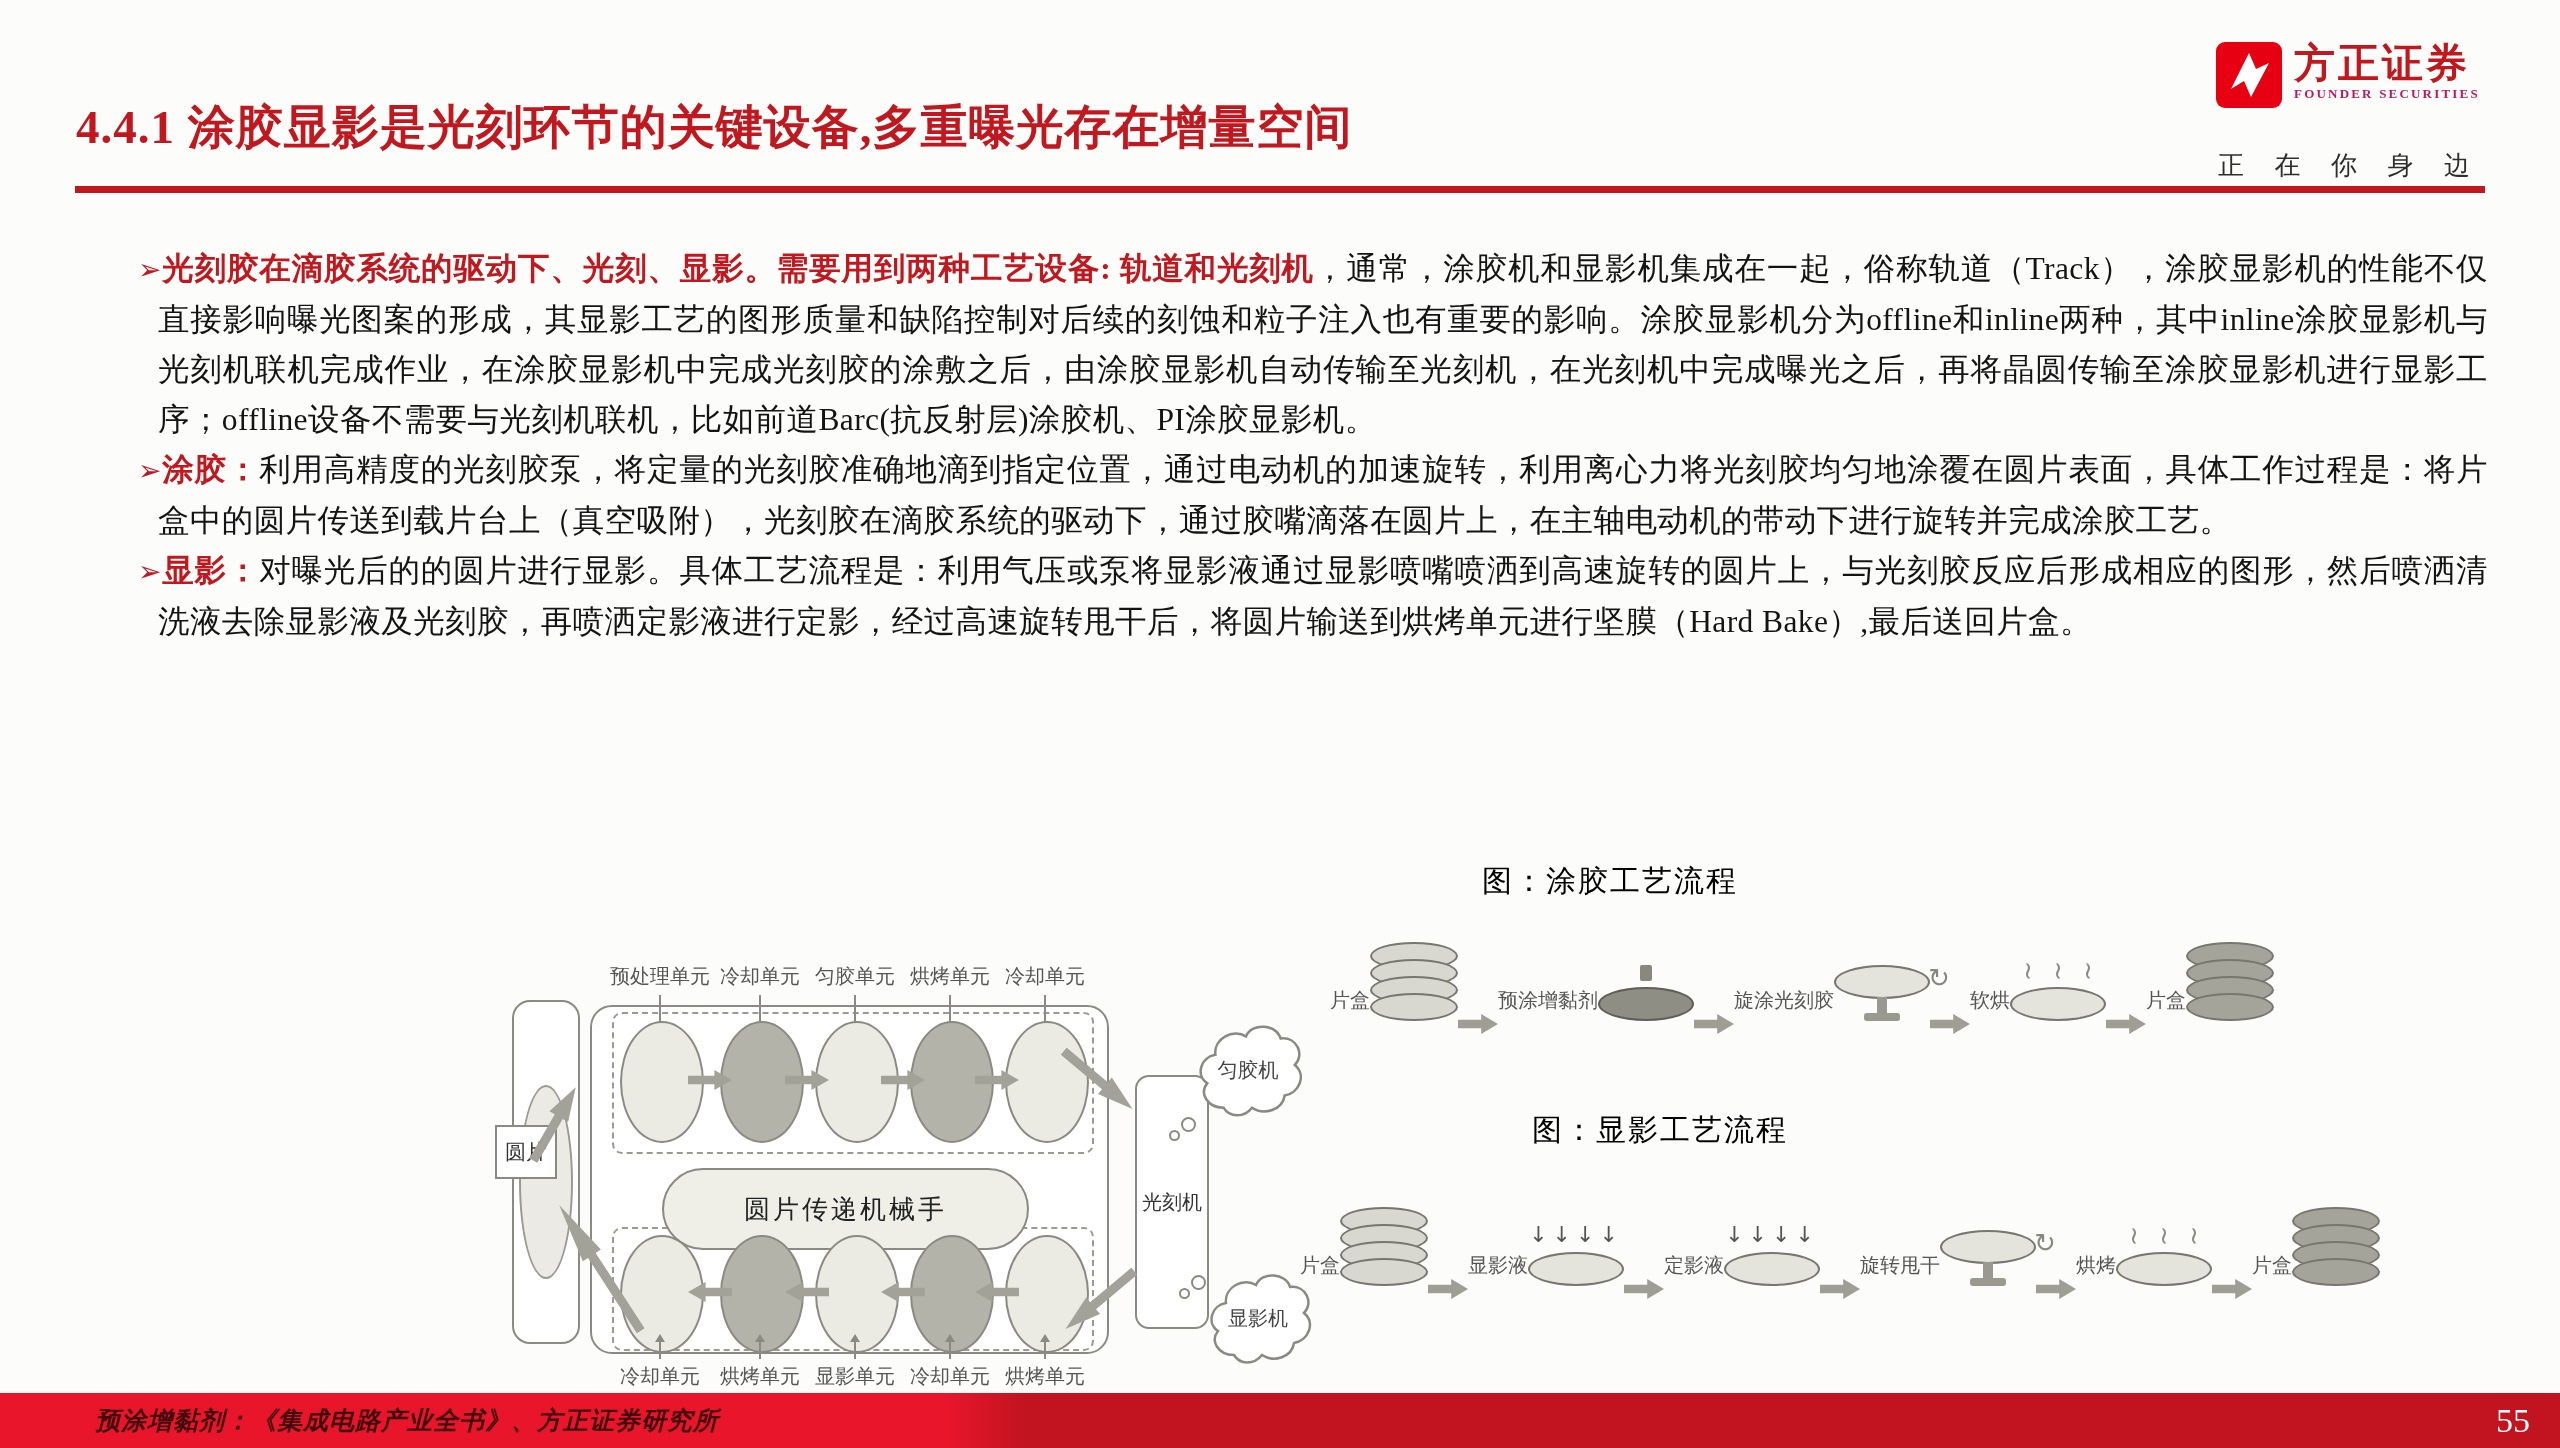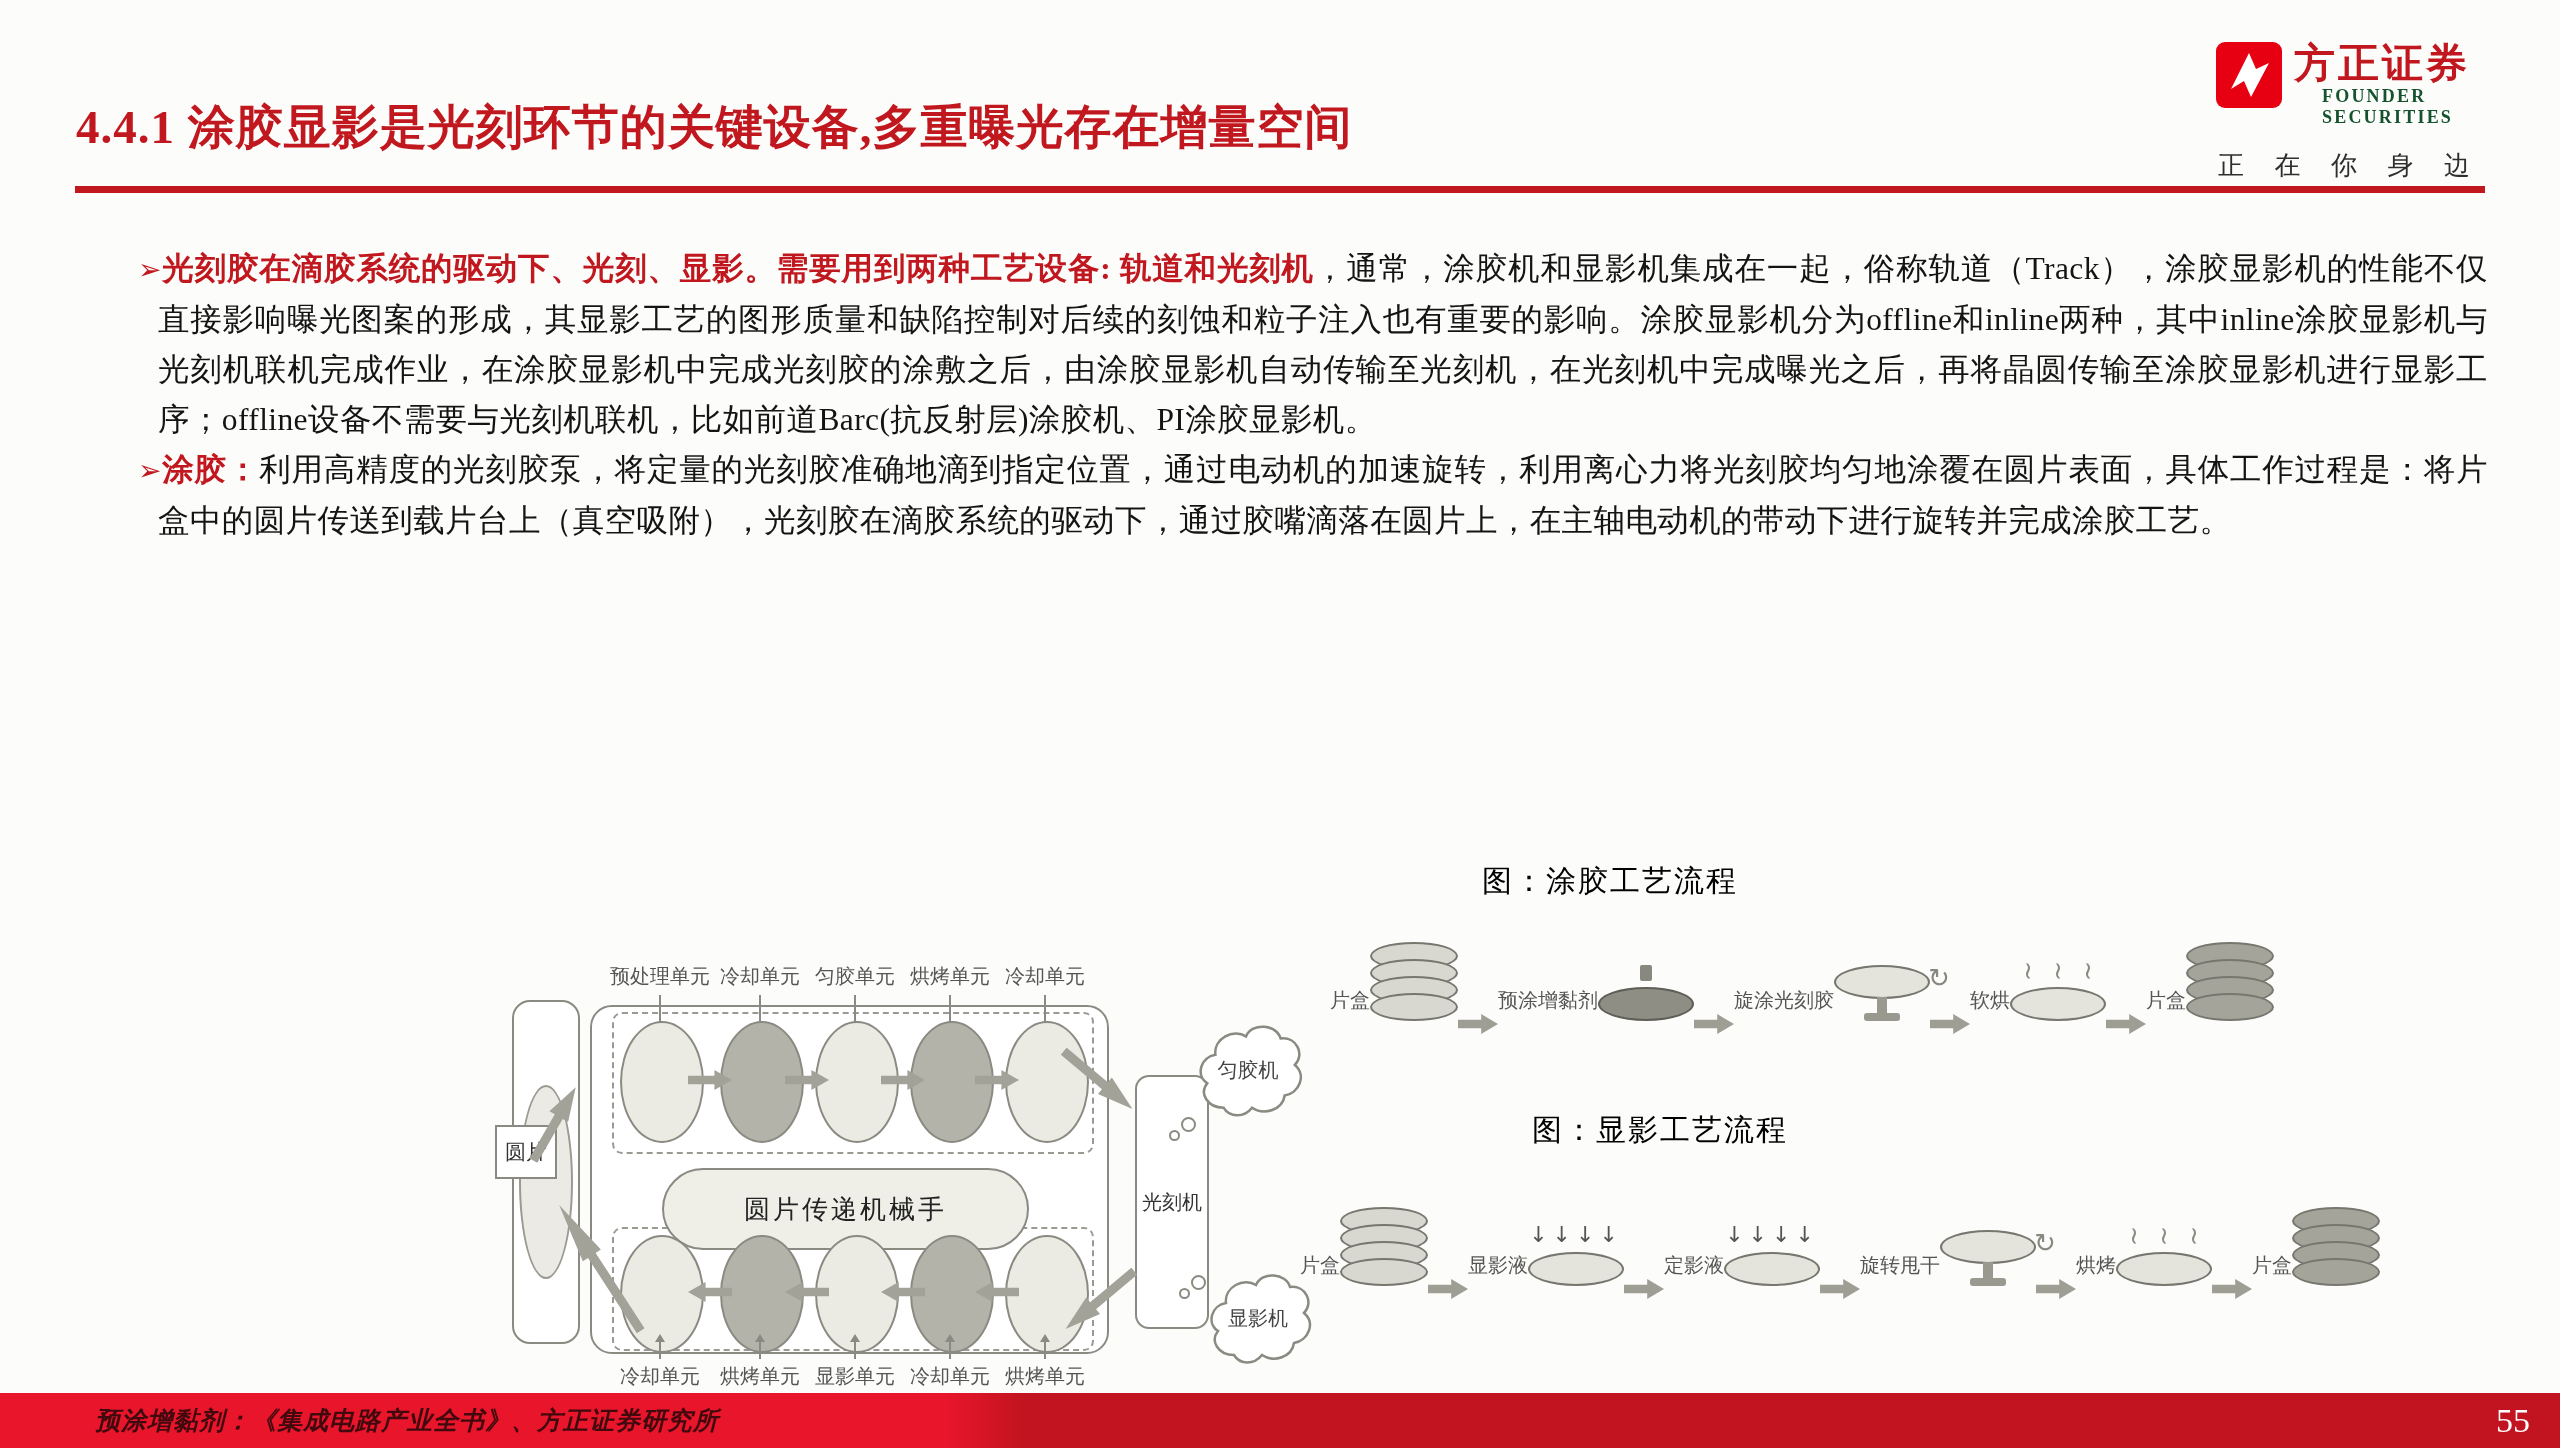--- a/index.html
+++ b/index.html
@@ -13,21 +13,21 @@
   
   .title{
     left:76px;top:96px;width:1900px;
     font-size:47px;font-weight:700;color:#c1181f;letter-spacing:1px;
   }
   .title-rule{left:75px;top:186px;width:2410px;height:7px;background:#c1181f;}
 
   .logo-box{left:2216px;top:42px;width:66px;height:66px;}
   .logo-text{left:2294px;top:40px;}
   .logo-cn{font-size:41px;font-weight:700;color:#c1181f;letter-spacing:3px;line-height:46px;}
-  .logo-en{font-size:18px;font-weight:700;color:#14532d;letter-spacing:2.2px;margin-left:28px;}
+  .logo-en{font-size:13px;font-weight:700;color:#be185d;letter-spacing:2.2px;}
   .slogan{
     left:2218px;top:148px;width:306px;
     font-size:26px;color:#2e2e2e;word-spacing:24px;white-space:nowrap;
   }
 
   
   .content{left:138px;top:244px;width:2350px;}
   .bullet-p{
     margin:0;padding-left:20px;text-indent:-20px;text-align:justify;
     font-size:31.5px;line-height:50px;color:#141414;letter-spacing:0.4px;
@@ -104,20 +104,21 @@
 </div>
 <div class="abs logo-text">
   <div class="logo-cn">方正证券</div>
   <div class="logo-en">FOUNDER SECURITIES</div>
 </div>
 <div class="abs slogan">正 在 你 身 边</div>
 
 <div class="abs content">
   <p class="bullet-p"><span class="bullet-mark">➢</span><span class="lead">光刻胶在滴胶系统的驱动下、光刻、显影。需要用到两种工艺设备: 轨道和光刻机</span><span>，通常，涂胶机和显影机集成在一起，俗称轨道（Track），涂胶显影机的性能不仅直接影响曝光图案的形成，其显影工艺的图形质量和缺陷控制对后续的刻蚀和粒子注入也有重要的影响。涂胶显影机分为offline和inline两种，其中inline涂胶显影机与光刻机联机完成作业，在涂胶显影机中完成光刻胶的涂敷之后，由涂胶显影机自动传输至光刻机，在光刻机中完成曝光之后，再将晶圆传输至涂胶显影机进行显影工序；offline设备不需要与光刻机联机，比如前道Barc(抗反射层)涂胶机、PI涂胶显影机。</span></p>
   <p class="bullet-p"><span class="bullet-mark">➢</span><span class="lead">涂胶：</span><span>利用高精度的光刻胶泵，将定量的光刻胶准确地滴到指定位置，通过电动机的加速旋转，利用离心力将光刻胶均匀地涂覆在圆片表面，具体工作过程是：将片盒中的圆片传送到载片台上（真空吸附），光刻胶在滴胶系统的驱动下，通过胶嘴滴落在圆片上，在主轴电动机的带动下进行旋转并完成涂胶工艺。</span></p>
+  <p class="bullet-p"><span class="bullet-mark">➢</span><span class="lead">显影：</span><span>对曝光后的的圆片进行显影。具体工艺流程是：利用气压或泵将显影液通过显影喷嘴喷洒到高速旋转的圆片上，与光刻胶反应后形成相应的图形，然后喷洒清洗液去除显影液及光刻胶，再喷洒定影液进行定影，经过高速旋转甩干后，将圆片输送到烘烤单元进行坚膜（Hard Bake）,最后送回片盒。</span></p>
 </div>
 
 <div class="abs fig-track">
 
   <div class="abs boxed machine"></div>
   <div class="abs boxed waferbox"></div>
   <div class="abs wafer-ell"></div>
   <div class="abs boxed wafer-label">圆片</div>
 
   <div class="dashedbox" style="left:317px;top:157px;width:478px;height:138px;"></div>

